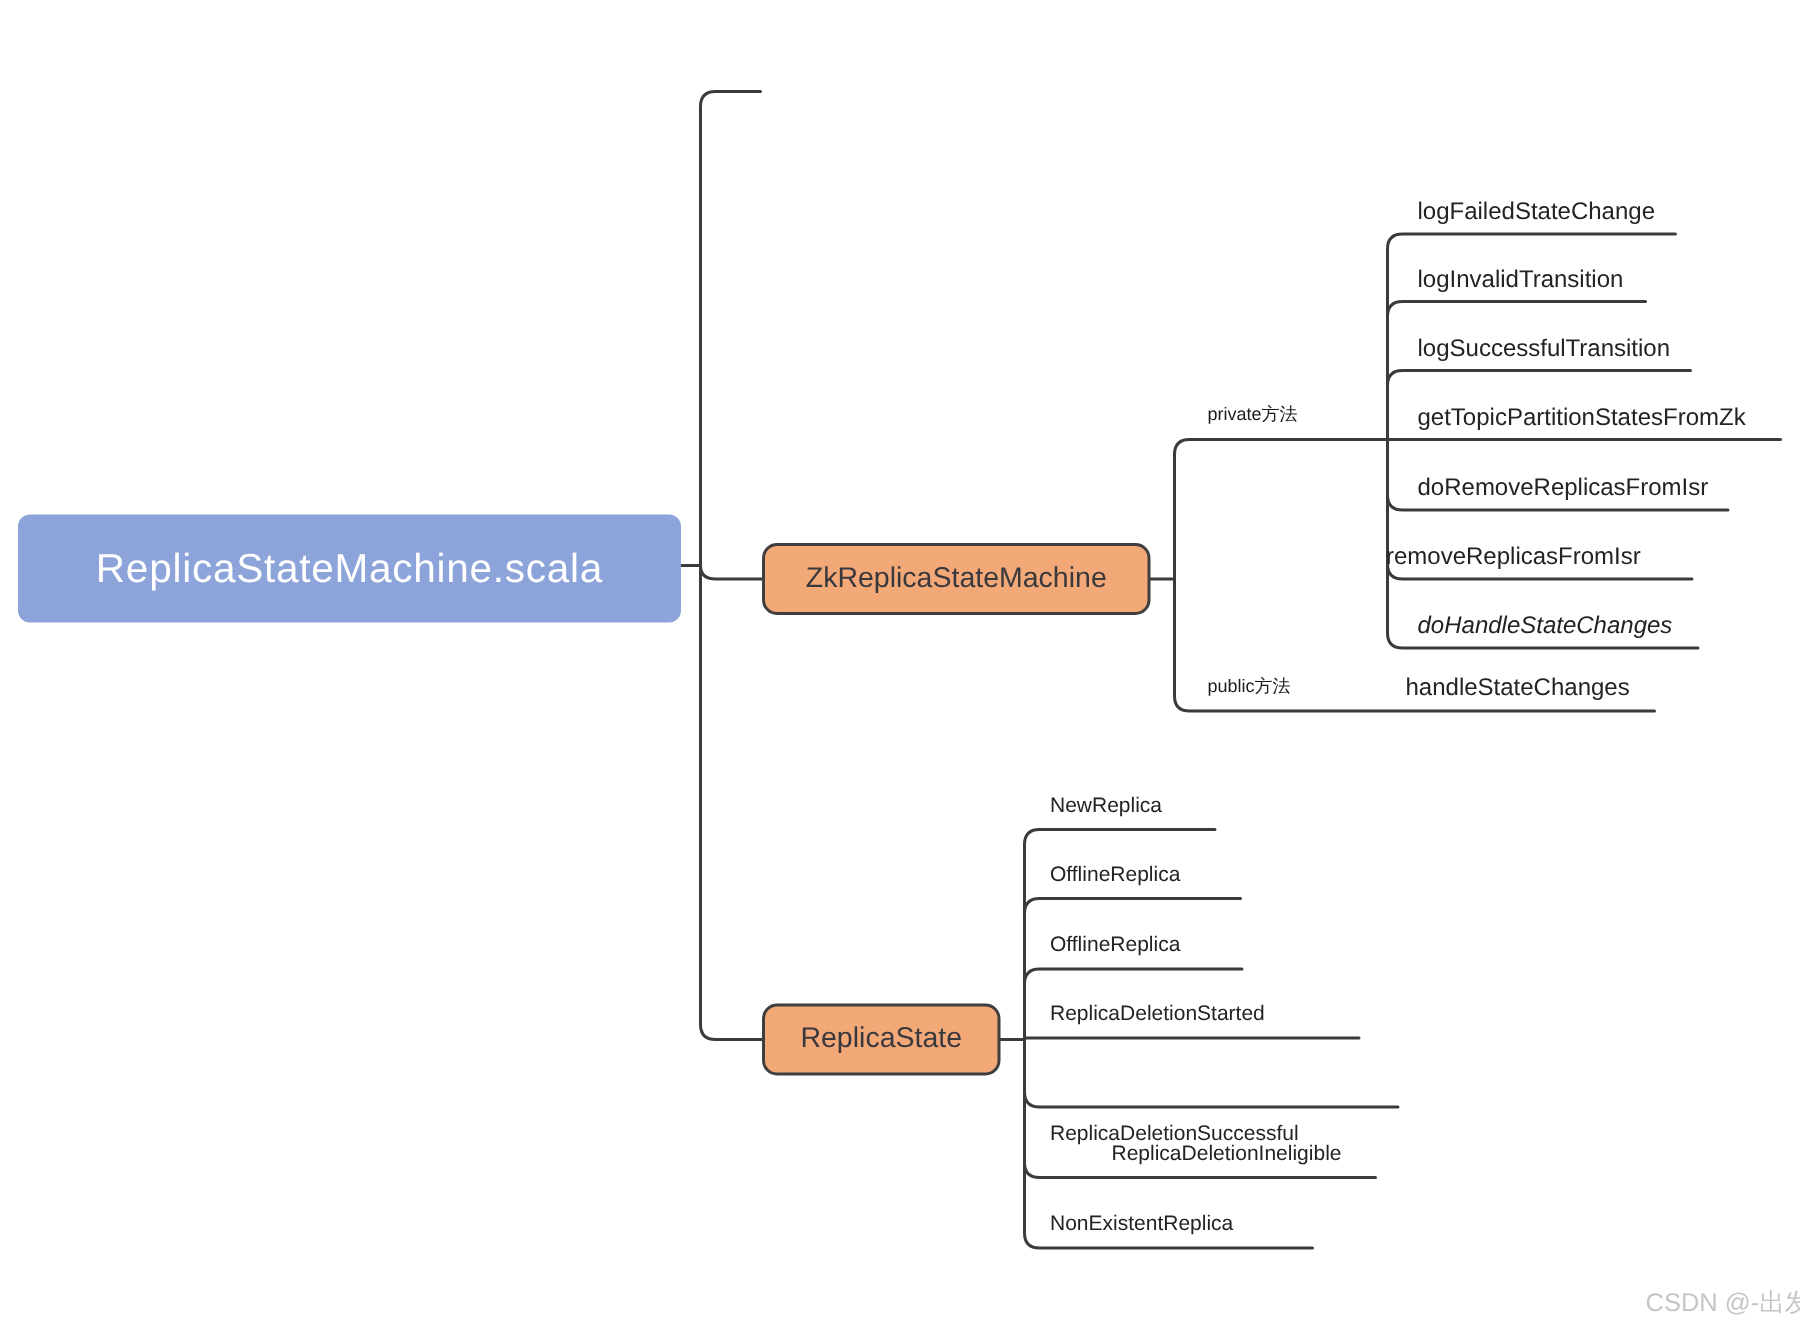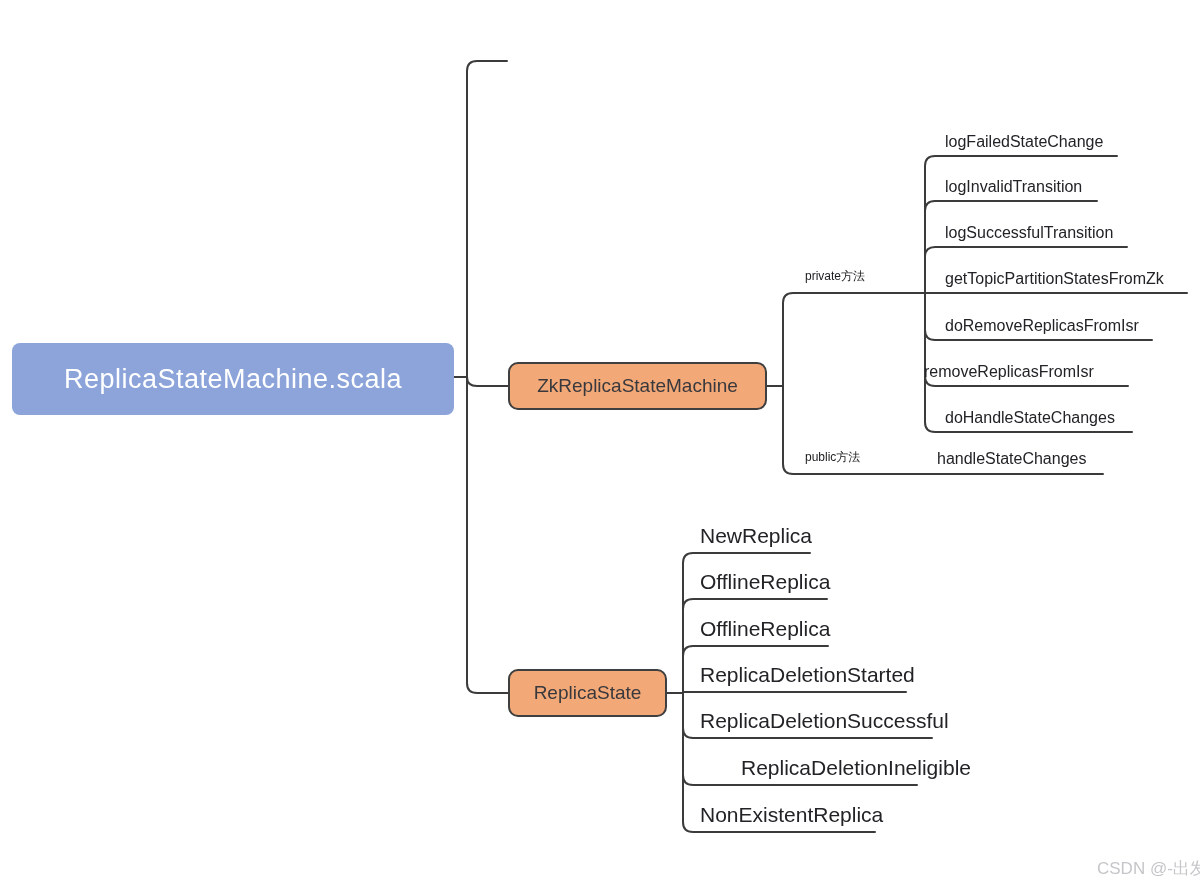--- a/index.html
+++ b/index.html
@@ -48,21 +48,21 @@
   #node-rsm{ left:507px; top:37px;  width:238px; }
   #node-zk { left:508px; top:362px; width:259px; }
   #node-rs { left:508px; top:669px; width:159px; }
   .leaf{
     position:absolute;
     color:#232327;
     font-size:16px;
     line-height:22px;
     white-space:nowrap;
   }
-  .state-leaf{ font-size:21px; line-height:24px; }
+  .state-leaf{ font-size:14px; line-height:24px; }
   .group-label{
     position:absolute;
     color:#1c1c1f;
     font-size:12px;
     line-height:25px;
     white-space:nowrap;
   }
   .watermark{
     position:absolute;
     left:1097px; top:857px;
@@ -117,27 +117,27 @@
 
   <div class="group-label" style="left:805px; top:264px;">private方法</div>
   <div class="group-label" style="left:805px; top:445px;">public方法</div>
 
   <div class="leaf" style="left:945px; top:131px;">logFailedStateChange</div>
   <div class="leaf" style="left:945px; top:176px;">logInvalidTransition</div>
   <div class="leaf" style="left:945px; top:222px;">logSuccessfulTransition</div>
   <div class="leaf" style="left:945px; top:315px;">doRemoveReplicasFromIsr</div>
   <div class="leaf" style="left:945px; top:268px;">getTopicPartitionStatesFromZk</div>
   <div class="leaf" style="left:924px; top:361px;">removeReplicasFromIsr</div>
-  <div class="leaf" style="left:945px; top:407px;">doHandleStateChanges</div>
+  <div class="leaf" style="left:945px; top:407px;font-style:italic;">doHandleStateChanges</div>
 
   <div class="leaf" style="left:937px; top:448px;">handleStateChanges</div>
 
   <div class="leaf state-leaf" style="left:700px; top:524px;">NewReplica</div>
   <div class="leaf state-leaf" style="left:700px; top:570px;">OfflineReplica</div>
   <div class="leaf state-leaf" style="left:700px; top:617px;">OfflineReplica</div>
   <div class="leaf state-leaf" style="left:700px; top:663px;">ReplicaDeletionStarted</div>
-  <div class="leaf state-leaf" style="left:700px; top:709px;">ReplicaDeletionSuccessful</div>
+  <div class="leaf state-leaf" style="left:700px; top:743px;">ReplicaDeletionSuccessful</div>
   <div class="leaf state-leaf" style="left:741px; top:756px;">ReplicaDeletionIneligible</div>
   <div class="leaf state-leaf" style="left:700px; top:803px;">NonExistentReplica</div>
 
   <div class="watermark">CSDN @-出发-</div>
 
 </div>
 
 </body></html>

